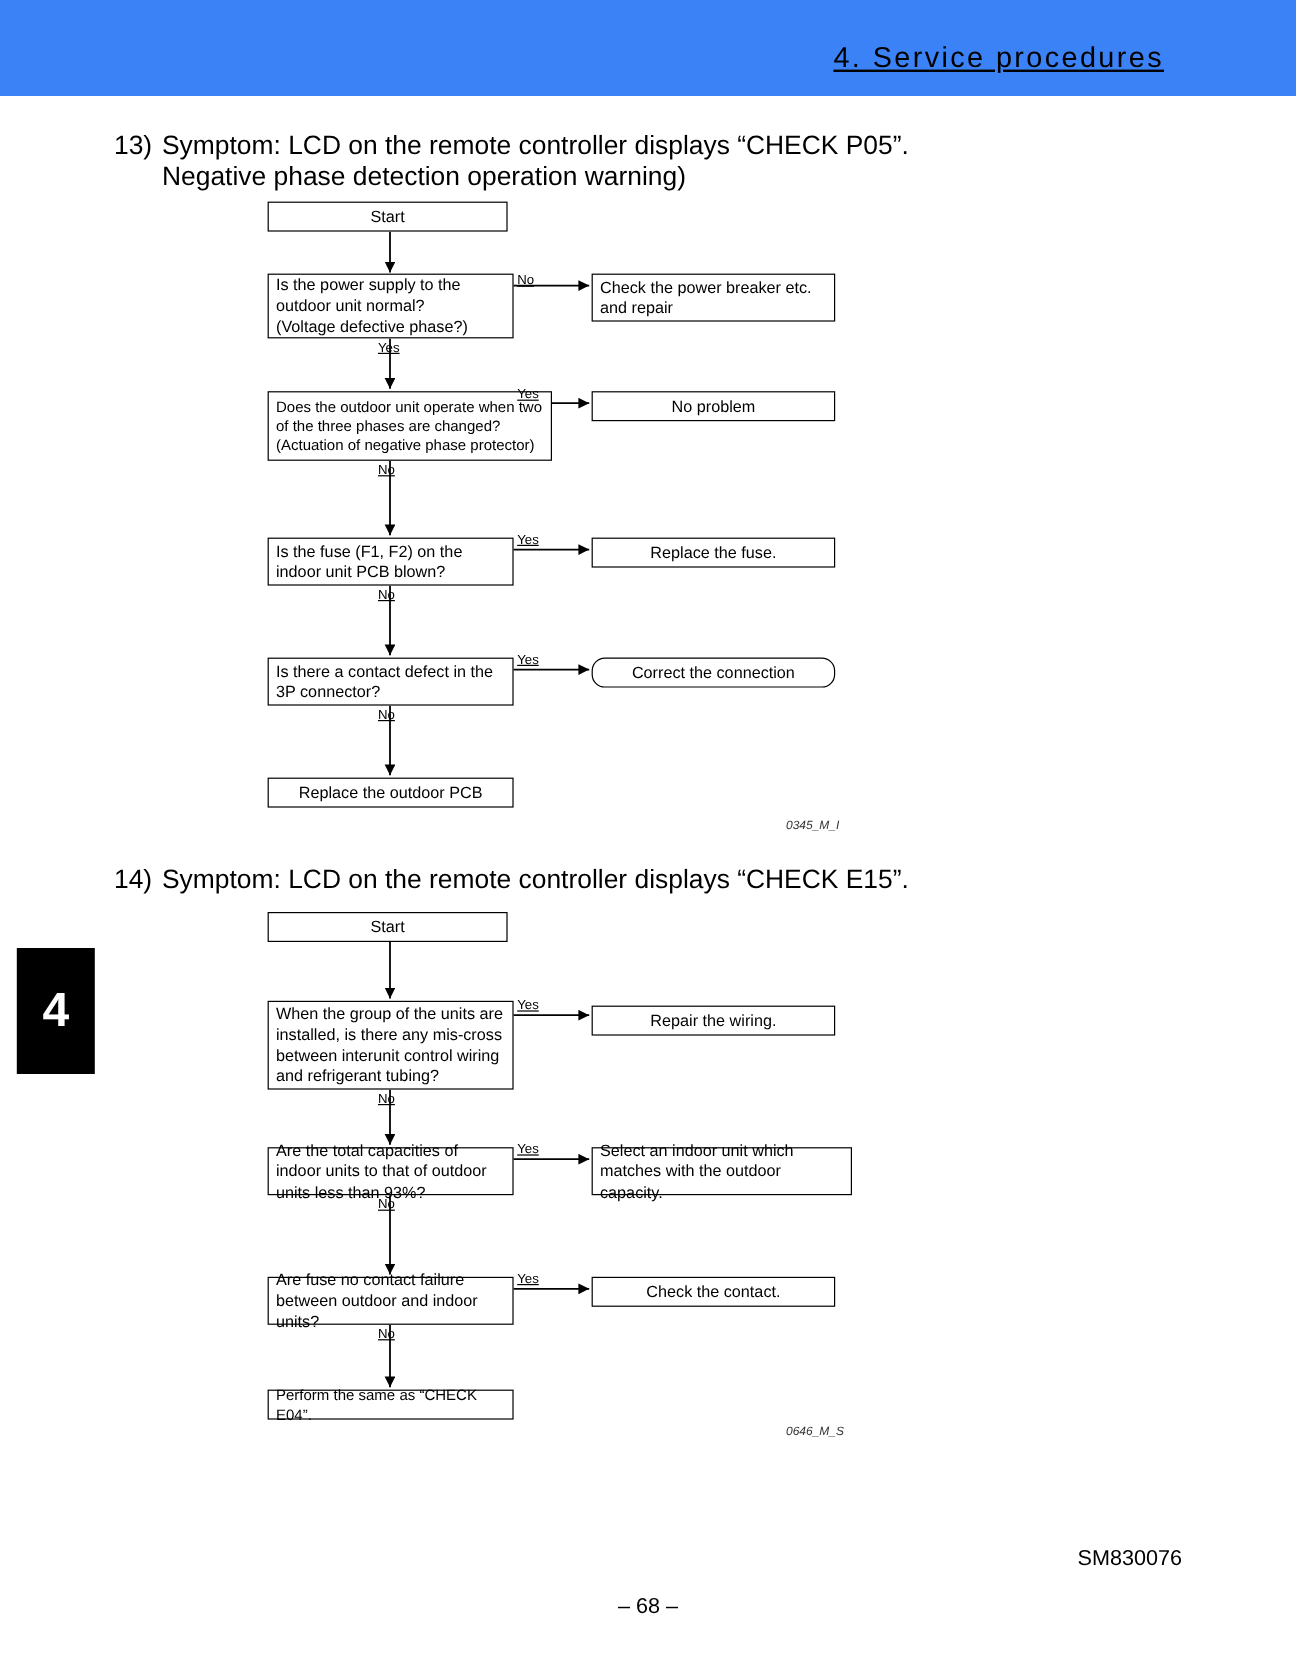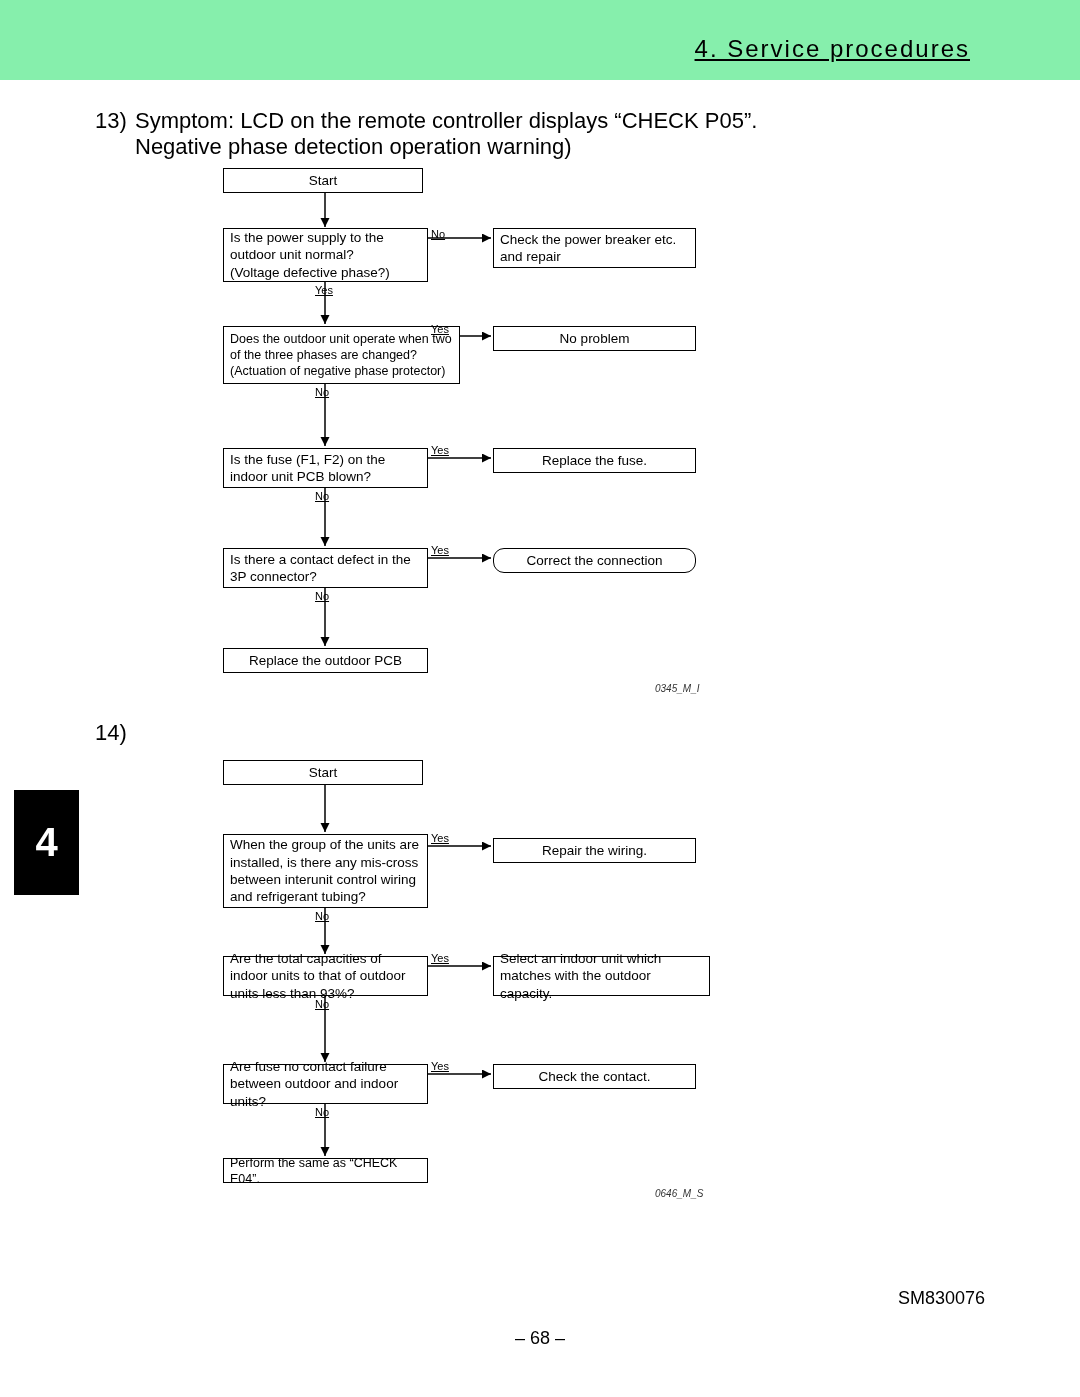--- a/index.html
+++ b/index.html
@@ -7,21 +7,21 @@
     margin: 0; padding: 0; background: #fff;
     font-family: Arial, Helvetica, sans-serif;
     color: #000;
   }
   .page {
     width: 1080px; height: 1397px; position: relative;
     background: #fff;
   }
   .header-block {
     position: absolute; left: 0; top: 0; width: 1080px; height: 80px;
-    background: #86efac;
+    background: #3b82f6;
   }
   .header-title {
     position: absolute; right: 110px; top: 35px;
     font-size: 24px; letter-spacing: 2px; font-weight: 400;
     text-decoration: underline;
   }
   .chapter-tab {
     position: absolute; left: 14px; top: 790px;
     width: 65px; height: 105px; background: #000; color: #fff;
     font-size: 40px; display: flex; align-items: center; justify-content: center;
@@ -123,20 +123,21 @@
     <div class="label" style="left:216px; top:376px;">Yes</div>
     <div class="node center" style="left:278px; top:380px; width:203px; height:25px;border-radius:11px;">Correct the connection</div>
     <div class="label" style="left:100px; top:422px;">No</div>
 
     <div class="node center" style="left:8px; top:480px; width:205px; height:25px;text-align:right;">Replace the outdoor PCB</div>
 
     <div class="chartcode" style="left:440px; top:515px;">0345_M_I</div>
   </div>
 
   <div class="sym-heading" style="left:95px; top:720px;">14)</div>
+  <div class="sym-heading" style="left:135px; top:720px;">Symptom: LCD on the remote controller displays “CHECK E15”.</div>
 
   <div class="flow" style="left:215px; top:760px; width:540px; height:480px;">
     <svg width="540" height="480">
       <defs>
         <marker id="ah2" markerWidth="8" markerHeight="8" refX="6" refY="3" orient="auto">
           <path d="M0,0 L6,3 L0,6 Z" fill="#000"></path>
         </marker>
       </defs>
       <line x1="110" y1="25" x2="110" y2="72" stroke="#000" stroke-width="1.5" marker-end="url(#ah2)"></line>
       <line x1="110" y1="148" x2="110" y2="194" stroke="#000" stroke-width="1.5" marker-end="url(#ah2)"></line>

